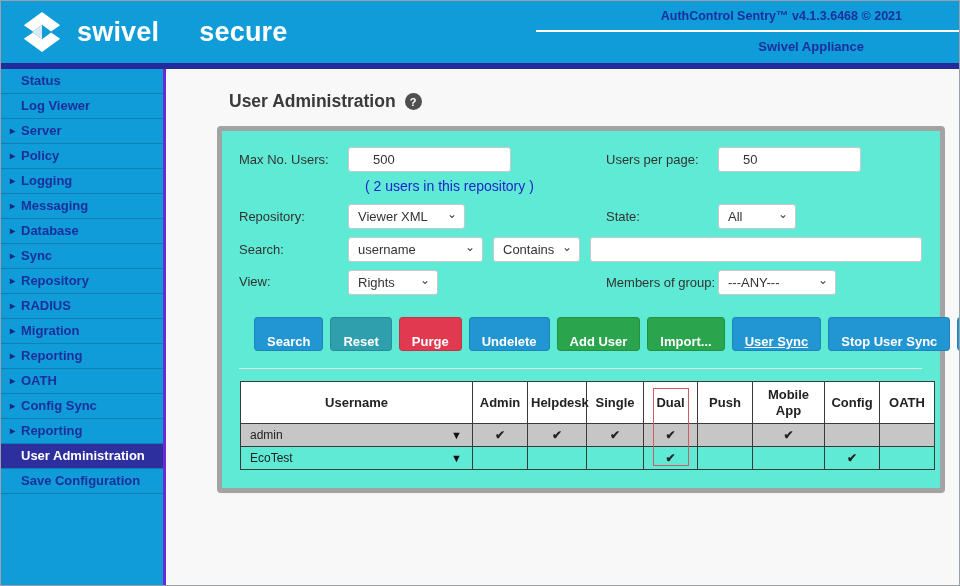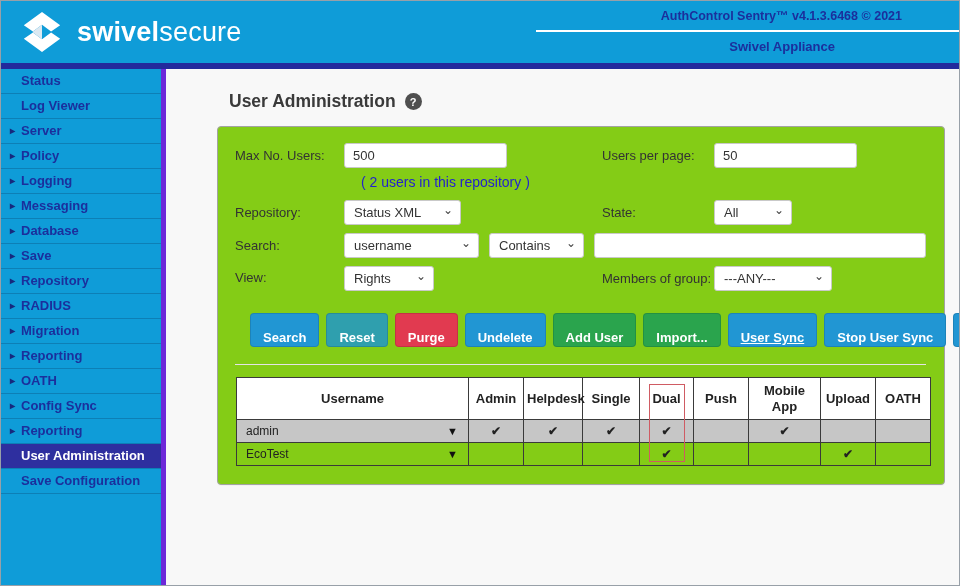--- a/index.html
+++ b/index.html
@@ -6,52 +6,52 @@
   html,body { background:#e8e8e8; }
   body { font-family:"Liberation Sans", sans-serif; }
   .page { position:relative; width:960px; height:586px; background:#f8f8f8;
           border:1px solid #98a0a8; overflow:hidden; margin:0 auto; }
 
   
   .header { position:relative; height:62px; background:#0f9cd8; }
   .brand { position:absolute; left:18px; top:9px; display:flex; align-items:center; gap:12px; }
   .brand-name { color:#fff; font-size:27px; letter-spacing:0.2px; }
   .brand-name b { font-weight:bold; }
-  .brand-name span.light { font-weight:normal; }
+  .brand-name span.light { font-weight:bold;padding-left:40px; }
   .hdr-version { position:absolute; top:8px; right:57px; color:#1b2f9c; font-weight:bold; font-size:12.5px; }
   .hdr-line { position:absolute; top:29px; right:0; width:423px; height:2px; background:#ffffff; }
-  .hdr-appliance { position:absolute; top:38px; right:124px; color:#1b2f9c; font-weight:bold; font-size:13px; }
+  .hdr-appliance { position:absolute; top:38px; right:95px; color:#1b2f9c; font-weight:bold; font-size:13px; }
   .navy-bar { height:6px; background:#232a9c; }
 
   
   .body { display:flex; height:518px; }
-  .sidebar { width:165px; background:#0f9cd8; border-right:5px solid #6d28d9; flex:none; }
+  .sidebar { width:165px; background:#0f9cd8; border-right:3px solid #6d28d9; flex:none; }
   .sidebar ul { list-style:none; }
   .sidebar li { position:relative; padding:4px 10px 4px 20px; line-height:16px;
                 font-size:13px; font-weight:bold; color:#1b2f9c;
                 border-bottom:1px solid #0d7fb6; cursor:pointer; }
   .sidebar li .arrow { position:absolute; left:9px; top:4px; font-size:10px; color:#17297d; }
   .sidebar li.active { background:#2e2f9f; color:#ffffff; }
   .main { flex:1; padding:20px 0 0 51px; }
 
   
   .title-row { display:flex; align-items:center; gap:9px; margin:2px 0 14px 12px; }
   .page-title { font-size:17.5px; font-weight:bold; color:#3a3a3a; }
   .help-icon { width:17px; height:17px; border-radius:50%; background:#4f4f4f; color:#fff;
                font-size:11px; font-weight:bold; display:flex; align-items:center; justify-content:center; cursor:pointer; }
 
   
-  .panel { width:728px; background:#84cc16; border:1px solid #a3a3a3; border-radius:4px;
+  .panel { width:728px; background:#5eead4; border:5px solid #a3a3a3; border-radius:4px;
            padding:16px 18px 18px 17px; box-shadow:0 1px 1px rgba(0,0,0,0.03); }
   .frow { display:flex; align-items:center; margin-bottom:8px; }
   .l1 { width:109px; font-size:13px; color:#333; flex:none; }
   .f1 { width:258px; flex:none; display:flex; gap:10px; align-items:center; }
   .l2 { width:112px; font-size:13px; color:#333; flex:none; line-height:17px; }
   .f2 { flex:1; display:flex; align-items:center; }
-  input.txt { height:25px; border:1px solid #c9c9c9; border-radius:3px; padding:0 8px;
+  input.txt { height:25px; border:1px solid #c9c9c9; border-radius:3px; padding:0 24px;
               font-size:13px; color:#333; font-family:"Liberation Sans", sans-serif; background:#fff; }
   .note { font-size:14px; color:#2323cc; margin:-2px 0 10px 126px; }
   .sel { height:25px; border:1px solid #c9c9c9; border-radius:3px; background:#fff;
          display:flex; align-items:center; justify-content:space-between;
          padding:0 7px 0 9px; font-size:13px; color:#333; cursor:pointer; flex:none; }
   .chev { font-size:12px; color:#444; line-height:10px; margin-top:-5px; }
   .row-tall { align-items:flex-start; }
   .row-tall .l2 { padding-top:4px; }
 
   
@@ -100,21 +100,21 @@
   <div class="body">
     <nav class="sidebar">
       <ul id="sidebar-list">
           <li><span>Status</span></li>
           <li><span>Log Viewer</span></li>
           <li><span class="arrow">▸</span><span>Server</span></li>
           <li><span class="arrow">▸</span><span>Policy</span></li>
           <li><span class="arrow">▸</span><span>Logging</span></li>
           <li><span class="arrow">▸</span><span>Messaging</span></li>
           <li><span class="arrow">▸</span><span>Database</span></li>
-          <li><span class="arrow">▸</span><span>Save</span></li>
+          <li><span class="arrow">▸</span><span>Sync</span></li>
           <li><span class="arrow">▸</span><span>Repository</span></li>
           <li><span class="arrow">▸</span><span>RADIUS</span></li>
           <li><span class="arrow">▸</span><span>Migration</span></li>
           <li><span class="arrow">▸</span><span>Reporting</span></li>
           <li><span class="arrow">▸</span><span>OATH</span></li>
           <li><span class="arrow">▸</span><span>Config Sync</span></li>
           <li><span class="arrow">▸</span><span>Reporting</span></li>
           <li class="active"><span>User Administration</span></li>
           <li><span>Save Configuration</span></li>
         </ul>
@@ -138,40 +138,40 @@
             <input class="txt" style="width: 143px;" value="50">
           </div>
         </div>
 
         <div class="note">( 2  users in this repository )</div>
 
         <div class="frow">
           <label class="l1">Repository:</label>
           <div class="f1">
             <div class="sel" style="width:117px">
-              <span>Status XML</span>
+              <span>Viewer XML</span>
               <span class="chev">⌄</span>
             </div>
           </div>
           <label class="l2">State:</label>
           <div class="f2">
             <div class="sel" style="width:78px">
               <span>All</span>
               <span class="chev">⌄</span>
             </div>
           </div>
         </div>
 
         <div class="frow">
           <label class="l1">Search:</label>
           <div class="sel" style="width:135px">
             <span>username</span>
             <span class="chev">⌄</span>
           </div>
-          <div class="sel" style="width:95px; margin-left:10px">
+          <div class="sel" style="width:87px; margin-left:10px">
             <span>Contains</span>
             <span class="chev">⌄</span>
           </div>
           <input class="txt" style="flex: 1 1 0%; margin-left: 10px;" value="">
         </div>
 
         <div class="frow row-tall">
           <label class="l1" style="padding-top:4px">View:</label>
           <div class="f1">
             <div class="sel" style="width:90px">
@@ -217,21 +217,21 @@
               </colgroup>
             <thead>
                 <tr id="users-head-row">
                   <th>Username</th>
                   <th>Admin</th>
                   <th>Helpdesk</th>
                   <th>Single</th>
                   <th>Dual</th>
                   <th>Push</th>
                   <th>Mobile App</th>
-                  <th>Upload</th>
+                  <th>Config</th>
                   <th>OATH</th>
                 </tr>
               </thead>
             <tbody id="users-body">
                 <tr class="gray">
                   <td>
                     <div class="ucell">
                       <span>admin</span>
                       <span class="dd">▼</span>
                     </div>

